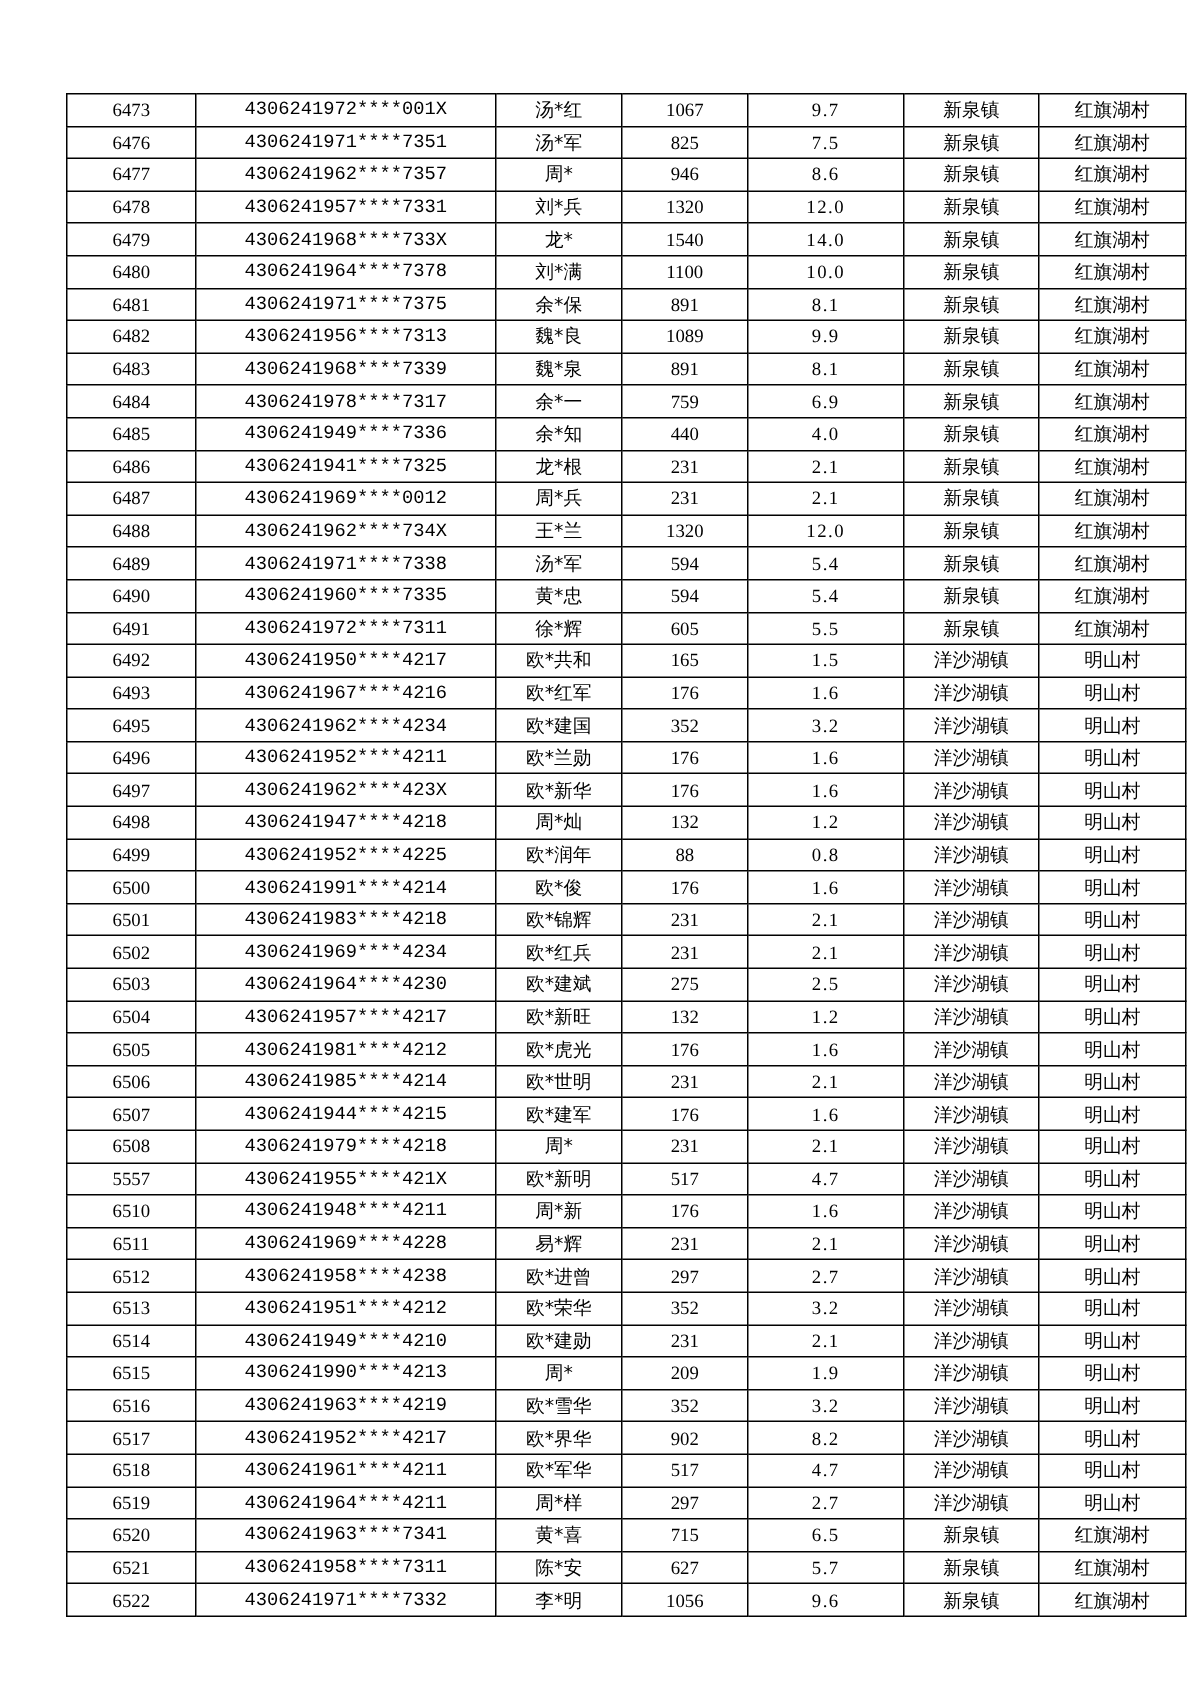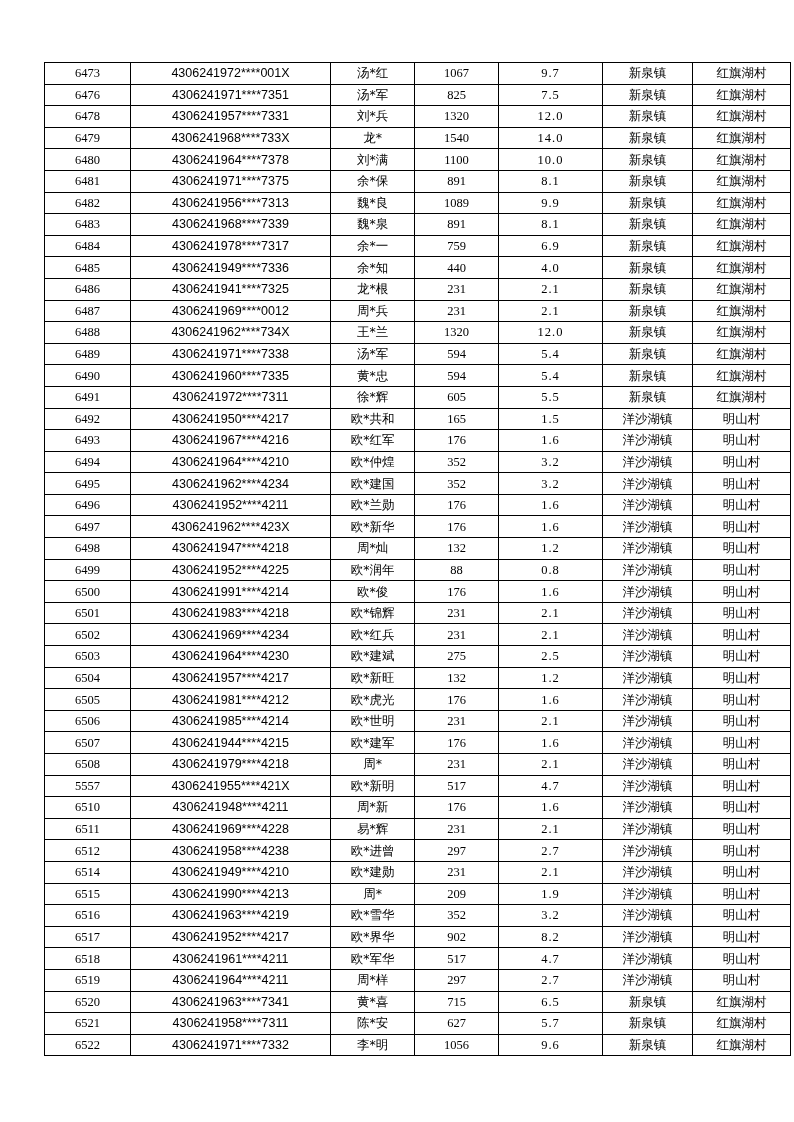--- a/index.html
+++ b/index.html
@@ -38,21 +38,21 @@
   }
   col.c-seq    { width: 86px; }
   col.c-id     { width: 200px; }
   col.c-name   { width: 84px; }
   col.c-amount { width: 84px; }
   col.c-rate   { width: 104px; }
   col.c-town   { width: 90px; }
   col.c-village{ width: 98px; }
 
   td.cell-seq    { font-family: "Liberation Serif", serif; }
-  td.cell-id     { font-family: Liberation Sans, sans-serif; letter-spacing: 0px; margin-left: 27px; }
+  td.cell-id     { font-family: Liberation Mono, monospace; letter-spacing: 0px; margin-left: 27px; }
   td.cell-name   { font-family: "DejaVu Sans", sans-serif; font-size: 12px; margin-left: 48px; }
   td.cell-amount { font-family: "Liberation Serif", serif; }
   td.cell-rate   { font-family: "Liberation Serif", serif; letter-spacing: 1px; }
   td.cell-town   { font-family: "DejaVu Sans", sans-serif; font-size: 12px; }
   td.cell-village{ font-family: "DejaVu Sans", sans-serif; font-size: 12px; }
 </style>
 </head>
 <body>
 
 <div class="page">
@@ -79,20 +79,29 @@
         <tr>
           <td class="cell-seq">6476</td>
           <td class="cell-id">4306241971****7351</td>
           <td class="cell-name">汤*军</td>
           <td class="cell-amount">825</td>
           <td class="cell-rate">7.5</td>
           <td class="cell-town">新泉镇</td>
           <td class="cell-village">红旗湖村</td>
         </tr>
         <tr>
+          <td class="cell-seq">6477</td>
+          <td class="cell-id">4306241962****7357</td>
+          <td class="cell-name">周*</td>
+          <td class="cell-amount">946</td>
+          <td class="cell-rate">8.6</td>
+          <td class="cell-town">新泉镇</td>
+          <td class="cell-village">红旗湖村</td>
+        </tr>
+        <tr>
           <td class="cell-seq">6478</td>
           <td class="cell-id">4306241957****7331</td>
           <td class="cell-name">刘*兵</td>
           <td class="cell-amount">1320</td>
           <td class="cell-rate">12.0</td>
           <td class="cell-town">新泉镇</td>
           <td class="cell-village">红旗湖村</td>
         </tr>
         <tr>
           <td class="cell-seq">6479</td>
@@ -223,29 +232,20 @@
         <tr>
           <td class="cell-seq">6493</td>
           <td class="cell-id">4306241967****4216</td>
           <td class="cell-name">欧*红军</td>
           <td class="cell-amount">176</td>
           <td class="cell-rate">1.6</td>
           <td class="cell-town">洋沙湖镇</td>
           <td class="cell-village">明山村</td>
         </tr>
         <tr>
-          <td class="cell-seq">6494</td>
-          <td class="cell-id">4306241964****4210</td>
-          <td class="cell-name">欧*仲煌</td>
-          <td class="cell-amount">352</td>
-          <td class="cell-rate">3.2</td>
-          <td class="cell-town">洋沙湖镇</td>
-          <td class="cell-village">明山村</td>
-        </tr>
-        <tr>
           <td class="cell-seq">6495</td>
           <td class="cell-id">4306241962****4234</td>
           <td class="cell-name">欧*建国</td>
           <td class="cell-amount">352</td>
           <td class="cell-rate">3.2</td>
           <td class="cell-town">洋沙湖镇</td>
           <td class="cell-village">明山村</td>
         </tr>
         <tr>
           <td class="cell-seq">6496</td>
@@ -394,20 +394,29 @@
         <tr>
           <td class="cell-seq">6512</td>
           <td class="cell-id">4306241958****4238</td>
           <td class="cell-name">欧*进曾</td>
           <td class="cell-amount">297</td>
           <td class="cell-rate">2.7</td>
           <td class="cell-town">洋沙湖镇</td>
           <td class="cell-village">明山村</td>
         </tr>
         <tr>
+          <td class="cell-seq">6513</td>
+          <td class="cell-id">4306241951****4212</td>
+          <td class="cell-name">欧*荣华</td>
+          <td class="cell-amount">352</td>
+          <td class="cell-rate">3.2</td>
+          <td class="cell-town">洋沙湖镇</td>
+          <td class="cell-village">明山村</td>
+        </tr>
+        <tr>
           <td class="cell-seq">6514</td>
           <td class="cell-id">4306241949****4210</td>
           <td class="cell-name">欧*建勋</td>
           <td class="cell-amount">231</td>
           <td class="cell-rate">2.1</td>
           <td class="cell-town">洋沙湖镇</td>
           <td class="cell-village">明山村</td>
         </tr>
         <tr>
           <td class="cell-seq">6515</td>

